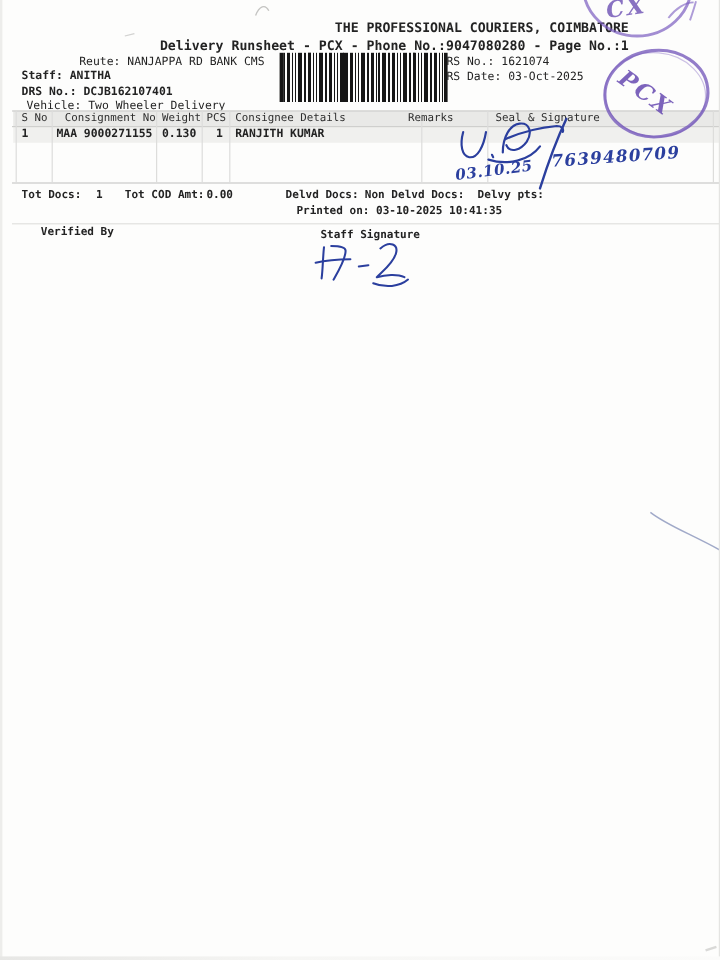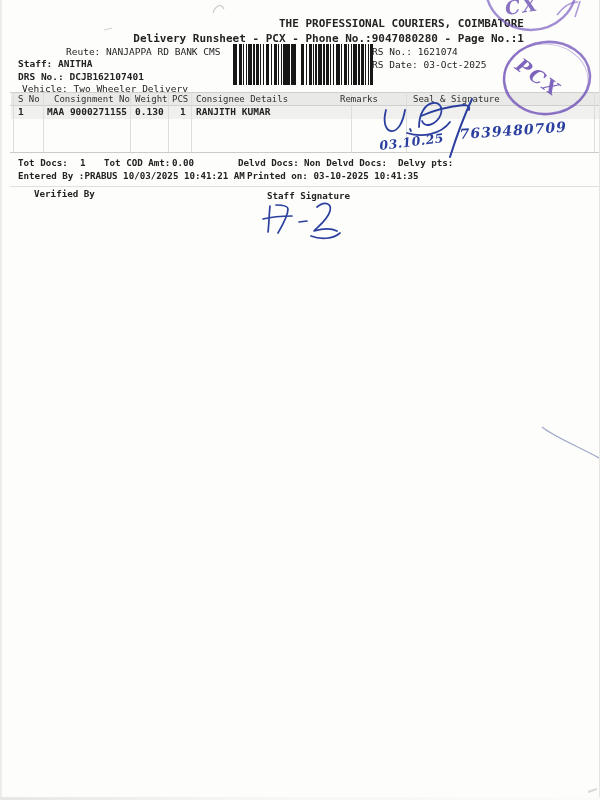--- a/index.html
+++ b/index.html
@@ -78,21 +78,20 @@
   <div class="t s95 b" style="left:180px;top:106px;">1</div>
   <div class="t s95 b" style="left:196px;top:106px;">RANJITH KUMAR</div>
 
   <div class="t s92 b" style="left:18px;top:157px;">Tot Docs:</div>
   <div class="t s92 b" style="left:80px;top:157px;">1</div>
   <div class="t s92 b" style="left:104px;top:157px;">Tot COD Amt:</div>
   <div class="t s92 b" style="left:172px;top:157px;">0.00</div>
   <div class="t s92 b" style="left:226px;top:157px;padding-left:12px;">Delvd Docs:</div>
   <div class="t s92 b" style="left:304px;top:157px;">Non Delvd Docs:</div>
   <div class="t s92 b" style="left:398px;top:157px;">Delvy pts:</div>
-  <div class="t s92 b" style="left:18px;top:170px;">Entered By :PRABUS 10/03/2025 10:41:21 AM</div>
   <div class="t s92 b" style="left:247px;top:170px;">Printed on: 03-10-2025 10:41:35</div>
 
   <div class="t s92 b" style="left:18px;top:188px;margin-left:16px;">Verified By</div>
   <div class="t s92 b" style="left:267px;top:190px;">Staff Signature</div>
 
   <svg class="overlay" width="600" height="800" viewBox="0 0 600 800">
 
     <g fill="none" stroke-linecap="round" stroke-linejoin="round" stroke-width="1.8" stroke="#2b3f9e">
       <path d="M386,110 C383,121 385,130 391,131 C398,132 403,122 405,110"></path>
       <path d="M410,129 l1,2"></path>

